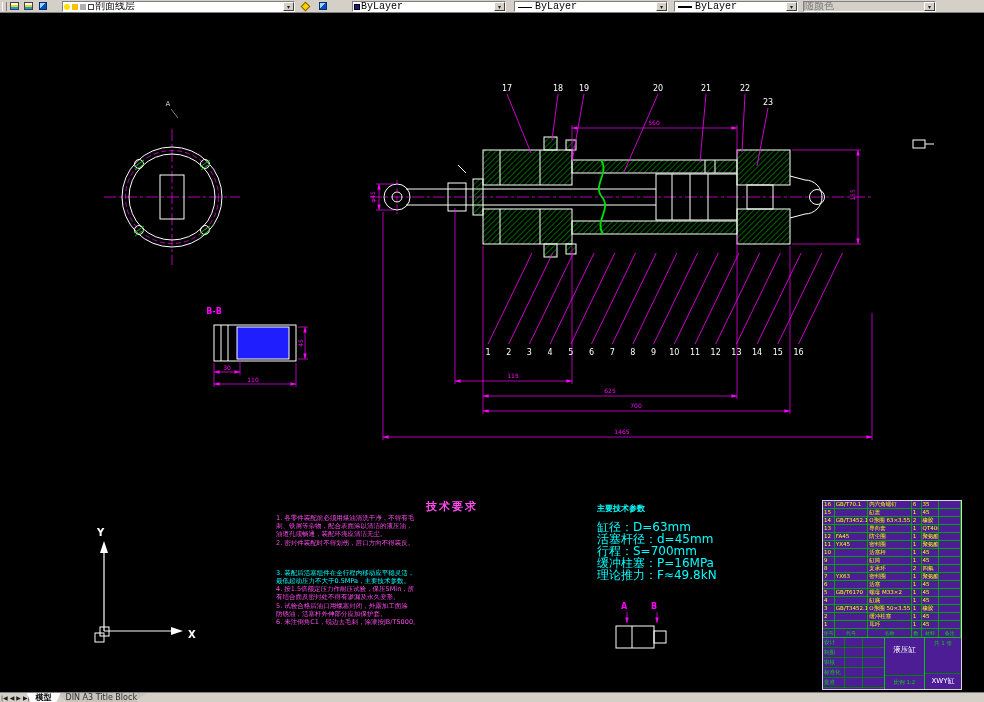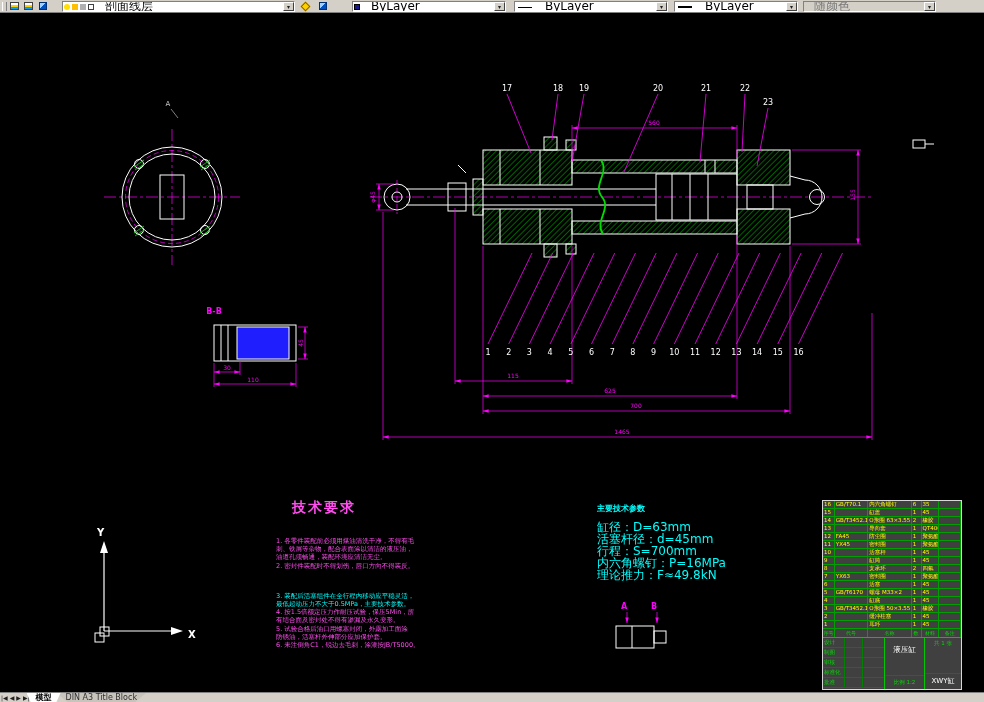--- a/index.html
+++ b/index.html
@@ -9,21 +9,21 @@
   .toolbar{position:absolute;left:0;top:0;width:984px;height:13px;background:#d4d0c8;
            border-bottom:1px solid #808080;box-sizing:border-box;}
   .grip{position:absolute;left:2px;top:2px;width:3px;height:9px;border-left:1px solid #fff;border-right:1px solid #808080;}
   .tbtn{position:absolute;top:0;width:13px;height:12px;display:flex;align-items:center;justify-content:center;}
   .ic-sq{width:9px;height:8px;border:1px solid #404040;box-sizing:border-box;
          background:linear-gradient(180deg,#fff 0 2px,#ffd000 2px 4px,#00a0ff 4px 6px,#ff5050 6px 8px);}
   .ic-diamond{width:7px;height:7px;background:#ffd000;border:1px solid #806000;transform:rotate(45deg);box-sizing:border-box;}
   .ic-blue{width:8px;height:8px;background:linear-gradient(135deg,#9fd0ff 0 50%,#0050c0 50% 100%);border:1px solid #003070;box-sizing:border-box;}
   .combo{position:absolute;top:1px;height:11px;background:#fff;border:1px solid;
          border-color:#808080 #fff #fff #808080;box-sizing:border-box;white-space:nowrap;overflow:hidden;}
-  .combo-text{font-size:12px;line-height:9px;color:#000;padding-left:10px;vertical-align:top;display:inline-block;}
+  .combo-text{font-size:10px;line-height:9px;color:#000;padding-left:0;vertical-align:top;display:inline-block;font-family:Liberation Mono, monospace;}
   .combo-arrow{position:absolute;right:0;top:0;bottom:0;width:11px;background:#d4d0c8;
                border:1px solid;border-color:#fff #404040 #404040 #fff;box-sizing:border-box;
                font-size:6px;line-height:8px;text-align:center;color:#202020;}
   .combo.disabled{background:#d4d0c8;}
   .combo.disabled .combo-text{color:#7a7a7a;}
   .mini{display:inline-block;width:6px;height:6px;margin:2px 1px 0 1px;vertical-align:top;}
   .mini-bulb{background:#ffe000;border-radius:50%;}
   .mini-sun{background:#ffc000;}
   .mini-lock{background:#b0b0b0;}
   .mini-sw{background:#fff;border:1px solid #404040;box-sizing:border-box;}
@@ -40,28 +40,28 @@
   .clc{stroke:#ff00ff;stroke-width:0.7;fill:none;stroke-dasharray:5 3;}
   .g{stroke:#00c800;stroke-width:0.9;fill:none;}
   .hat{fill:url(#hat);stroke:#fff;stroke-width:1;}
   text.callout{fill:#fff;font-size:8px;text-anchor:middle;font-family:"DejaVu Sans",sans-serif;}
   text.wt7{fill:#c8c8c8;font-size:7px;text-anchor:middle;}
   text.mt8{fill:#ff00ff;font-size:8px;font-weight:bold;text-anchor:middle;}
   text.mt5{fill:#ff00ff;font-size:6px;text-anchor:middle;}
   text.ucsT{fill:#fff;font-size:10px;font-weight:bold;}
   
   .notes{position:absolute;left:276px;top:486px;width:202px;}
-  .notes-title{color:#ff4dee;font-size:14px;font-weight:bold;letter-spacing:2px;margin:0 0 20px 16px;}
+  .notes-title{color:#ff4dee;font-size:11px;font-weight:bold;letter-spacing:2px;margin:0 0 0 16px;text-align:right;}
   .note-line{font-size:6.5px;line-height:8.2px;white-space:nowrap;overflow:hidden;}
   .params{position:absolute;left:597px;top:490px;width:120px;}
   .params-title{color:#00ffff;font-size:8px;font-weight:bold;margin-bottom:7px;}
   .param-line{color:#00ffff;font-size:12px;line-height:12px;white-space:nowrap;}
   
   .titleblock{position:absolute;left:822px;top:487px;width:140px;height:190px;border:1px solid #d8d8d8;
-              box-sizing:border-box;background:#404040;}
+              box-sizing:border-box;background:#4c1d95;}
   .tb-row{display:flex;height:8px;border-bottom:1px solid #00a000;box-sizing:border-box;}
   .tb-cell{color:#ffff00;font-size:5.5px;line-height:7px;border-right:1px solid #00a000;
            overflow:hidden;white-space:nowrap;box-sizing:border-box;padding-left:1px;}
   .tb-hrow{display:flex;height:9px;border-bottom:1px solid #00c800;box-sizing:border-box;}
   .tb-hcell{color:#00dc00;font-size:5px;line-height:8px;text-align:center;border-right:1px solid #00a000;box-sizing:border-box;overflow:hidden;}
   .tb-bottom{display:flex;height:51px;}
   .tb-left{width:62px;border-right:1px solid #00c800;box-sizing:border-box;}
   .role-row{display:flex;height:10px;border-bottom:1px solid #008000;box-sizing:border-box;}
   .role-label{width:22px;color:#00dc00;font-size:5.5px;line-height:9px;padding-left:1px;border-right:1px solid #008000;box-sizing:border-box;}
   .role-blank{width:18px;border-right:1px solid #008000;box-sizing:border-box;}
@@ -340,21 +340,21 @@
           <div class="note-line" style="color: rgb(255, 77, 238);">6. 未注倒角C1，锐边去毛刺，涂漆按JB/T5000。</div>
         </div>
     </div>
 
     <div class="params">
       <div class="params-title">主要技术参数</div>
       <div id="param-lines">
           <div class="param-line">缸径：D=63mm</div>
           <div class="param-line">活塞杆径：d=45mm</div>
           <div class="param-line">行程：S=700mm</div>
-          <div class="param-line">内六角螺钉：P=16MPa</div>
+          <div class="param-line">缓冲柱塞：P=16MPa</div>
           <div class="param-line">理论推力：F≈49.8kN</div>
         </div>
     </div>
 
     <div class="titleblock">
       <div id="parts-rows">
           <div class="tb-row">
             <div class="tb-cell" style="width: 12px;">16</div>
             <div class="tb-cell" style="width: 34px;">GB/T70.1</div>
             <div class="tb-cell" style="width: 44px;">内六角螺钉</div>

